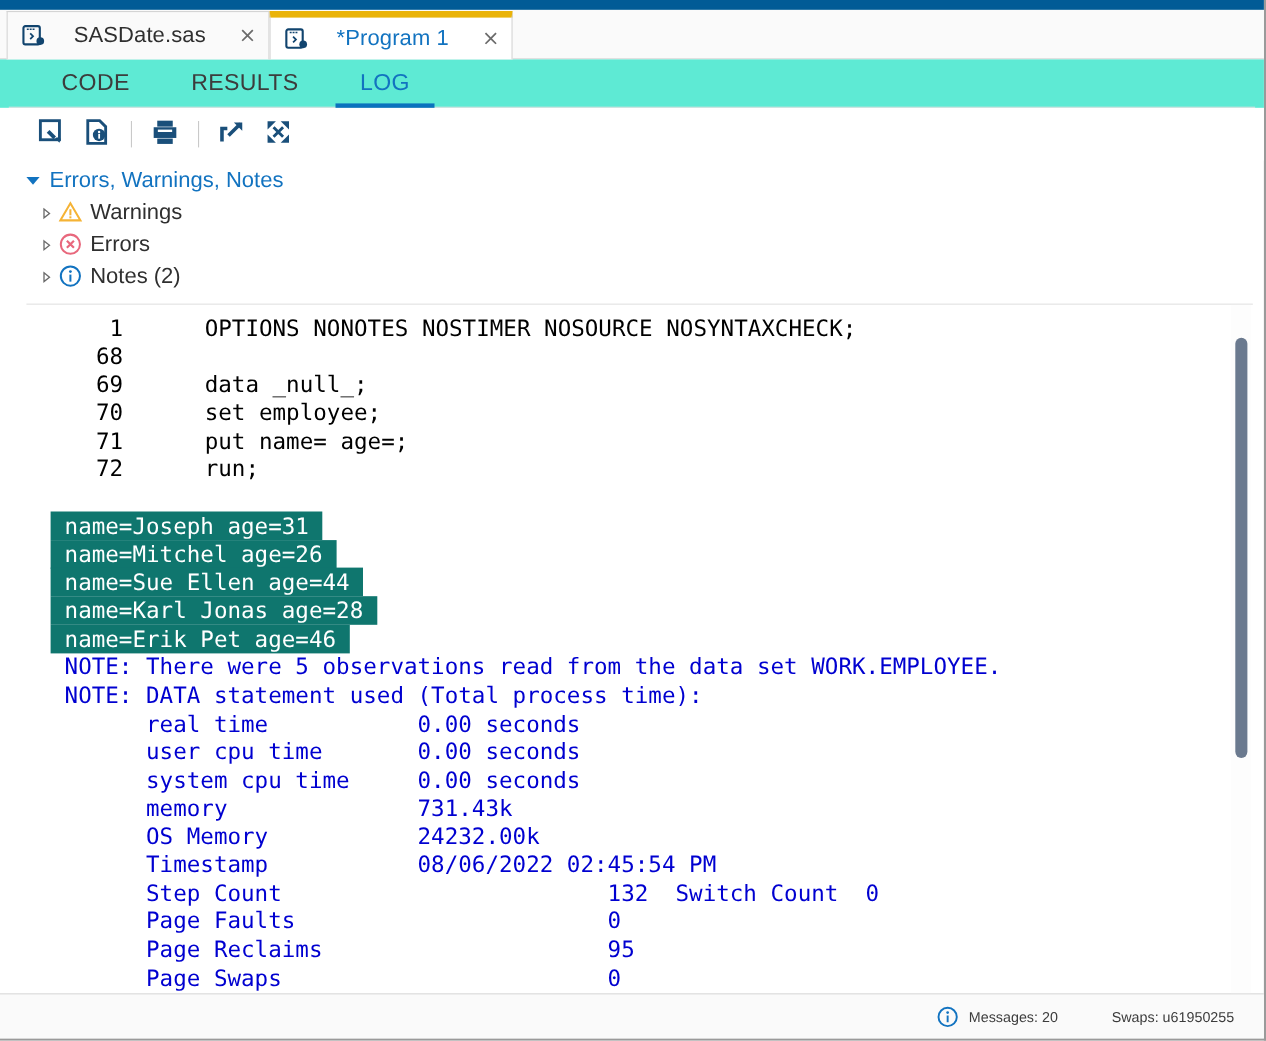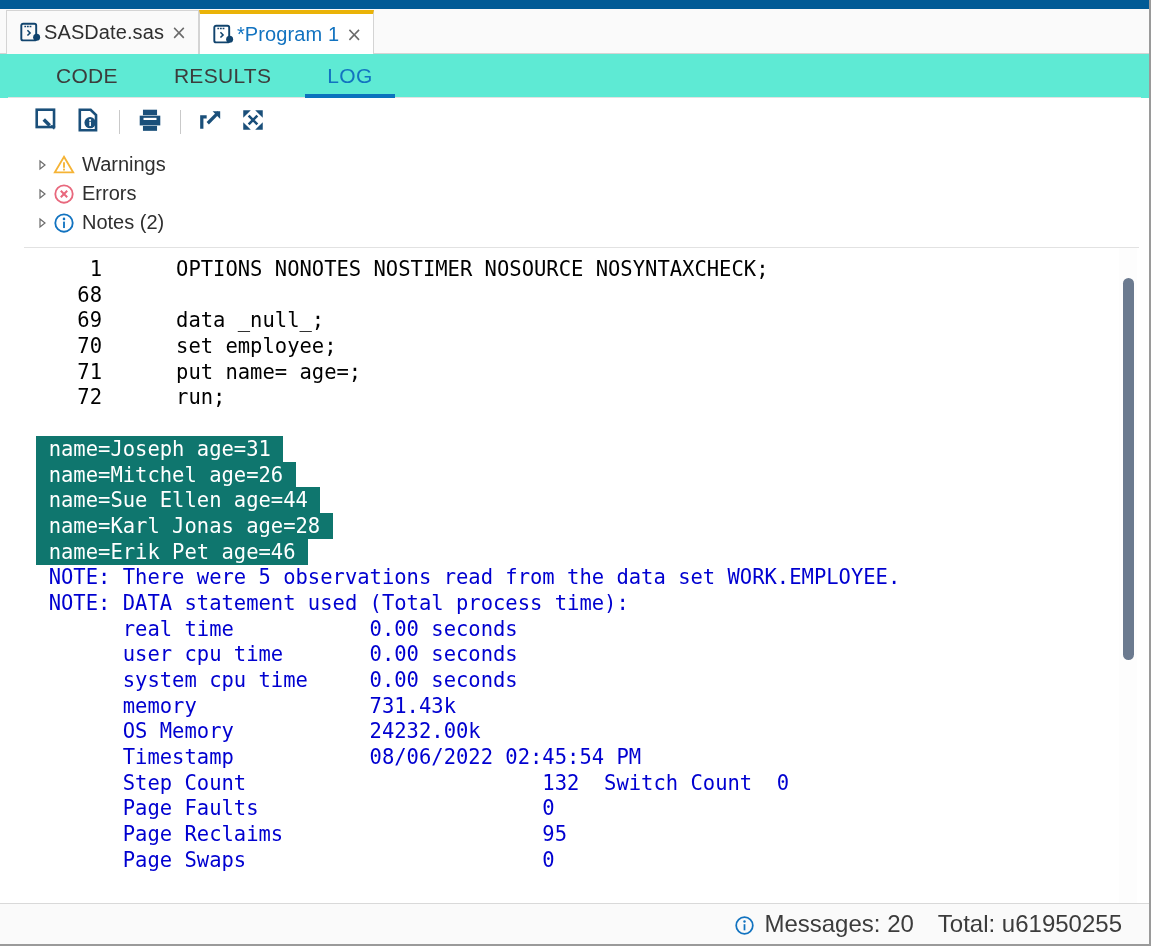--- a/index.html
+++ b/index.html
@@ -46,34 +46,34 @@
     position: absolute;
     left: 0; right: 0; bottom: 0;
     height: 1px;
     background: #d4d4d4;
   }
   .ftab {
     position: relative;
     height: 44px;
     display: flex;
     align-items: center;
-    gap: 3px;
+    gap: 26px;
     padding: 0 11px 0 13px;
     box-sizing: border-box;
     background: #fafafa;
     border: 1px solid #d4d4d4;
     border-bottom: none;
     font-size: 20px;
     color: #2f2f2f;
     cursor: pointer;
     z-index: 1;
   }
   .ftab.active {
     background: #ffffff;
-    border-top: 4px solid #eab308;
+    border-top: 6px solid #eab308;
     color: #1273c0;
     z-index: 2;
   }
   .ftab.active .ftab-label { color: #1273c0; }
   .ftab-label { white-space: nowrap; letter-spacing: .1px; }
   .sas-icon {
     width: 21px; height: 21px;
     position: relative;
     flex: 0 0 auto;
   }
@@ -180,21 +180,21 @@
   
   .logwrap {
     flex: 1 1 auto;
     position: relative;
     border-top: 1px solid #e2e2e2;
     margin: 0 10px 0 24px;
     overflow: hidden;
   }
   .logtext {
     position: absolute;
-    top: 9px; left: 0; right: 0;
+    top: 9px; left: 10px; right: 0;
     font-family: "DejaVu Sans Mono", monospace;
     font-size: 20.5px;
     line-height: 25.7px;
     white-space: pre;
     color: #0000d0;
   }
   .lrow { display: block; height: 25.7px; }
   .lno {
     display: inline-block;
     width: 78px;
@@ -227,22 +227,22 @@
   
   .statusbar {
     height: 41px;
     flex: 0 0 auto;
     background: #fafafa;
     border-top: 1px solid #d9d9d9;
     display: flex;
     align-items: center;
     justify-content: flex-end;
     padding-right: 27px;
-    gap: 24px;
-    font-size: 24px;
+    gap: 49px;
+    font-size: 13px;
     color: #3c3c3c;
     box-sizing: border-box;
   }
   .status-msg { display: flex; align-items: center; gap: 9px; }
 </style>
 </head>
 <body>
 
 <div class="app">
 
@@ -347,20 +347,24 @@
           <path d="M21 21h-7l7-7z" fill="#1a4f7a"></path>
           <path d="M8 8l8 8M16 8l-8 8" stroke="#1a4f7a" stroke-width="2.4"></path>
         </svg>
       </span>
     </div>
 
   </div>
 
   <div class="tree">
 
+    <div class="tree-row tree-root">
+      <span class="caret-down"></span>
+      <span>Errors, Warnings, Notes</span>
+    </div>
 
     <div class="tree-row tree-child">
       <span class="caret-right">
         <svg viewBox="0 0 12 12" width="12" height="12" style="position:absolute;top:-6px;left:-8px">
           <path d="M4 2l5 4-5 4z" fill="none" stroke="#6b6b6b" stroke-width="1.2"></path>
         </svg>
       </span>
       <span>
         <svg viewBox="0 0 24 24" width="22" height="22" style="vertical-align:-5px">
           <path d="M12 3L22 20H2z" fill="none" stroke="#f5b335" stroke-width="2"></path>
@@ -416,16 +420,16 @@
     <div class="status-msg">
       <span>
         <svg viewBox="0 0 24 24" width="21" height="21" style="vertical-align:-4px">
           <circle cx="12" cy="12" r="9.5" fill="none" stroke="#1273c0" stroke-width="2"></circle>
           <circle cx="12" cy="7.5" r="1.4" fill="#1273c0"></circle>
           <rect x="11" y="10.5" width="2" height="7" fill="#1273c0"></rect>
         </svg>
       </span>
       <span>Messages: 20</span>
     </div>
-    <span>Total: u61950255</span>
+    <span>Swaps: u61950255</span>
   </div>
 
 </div>
 
 </body></html>

